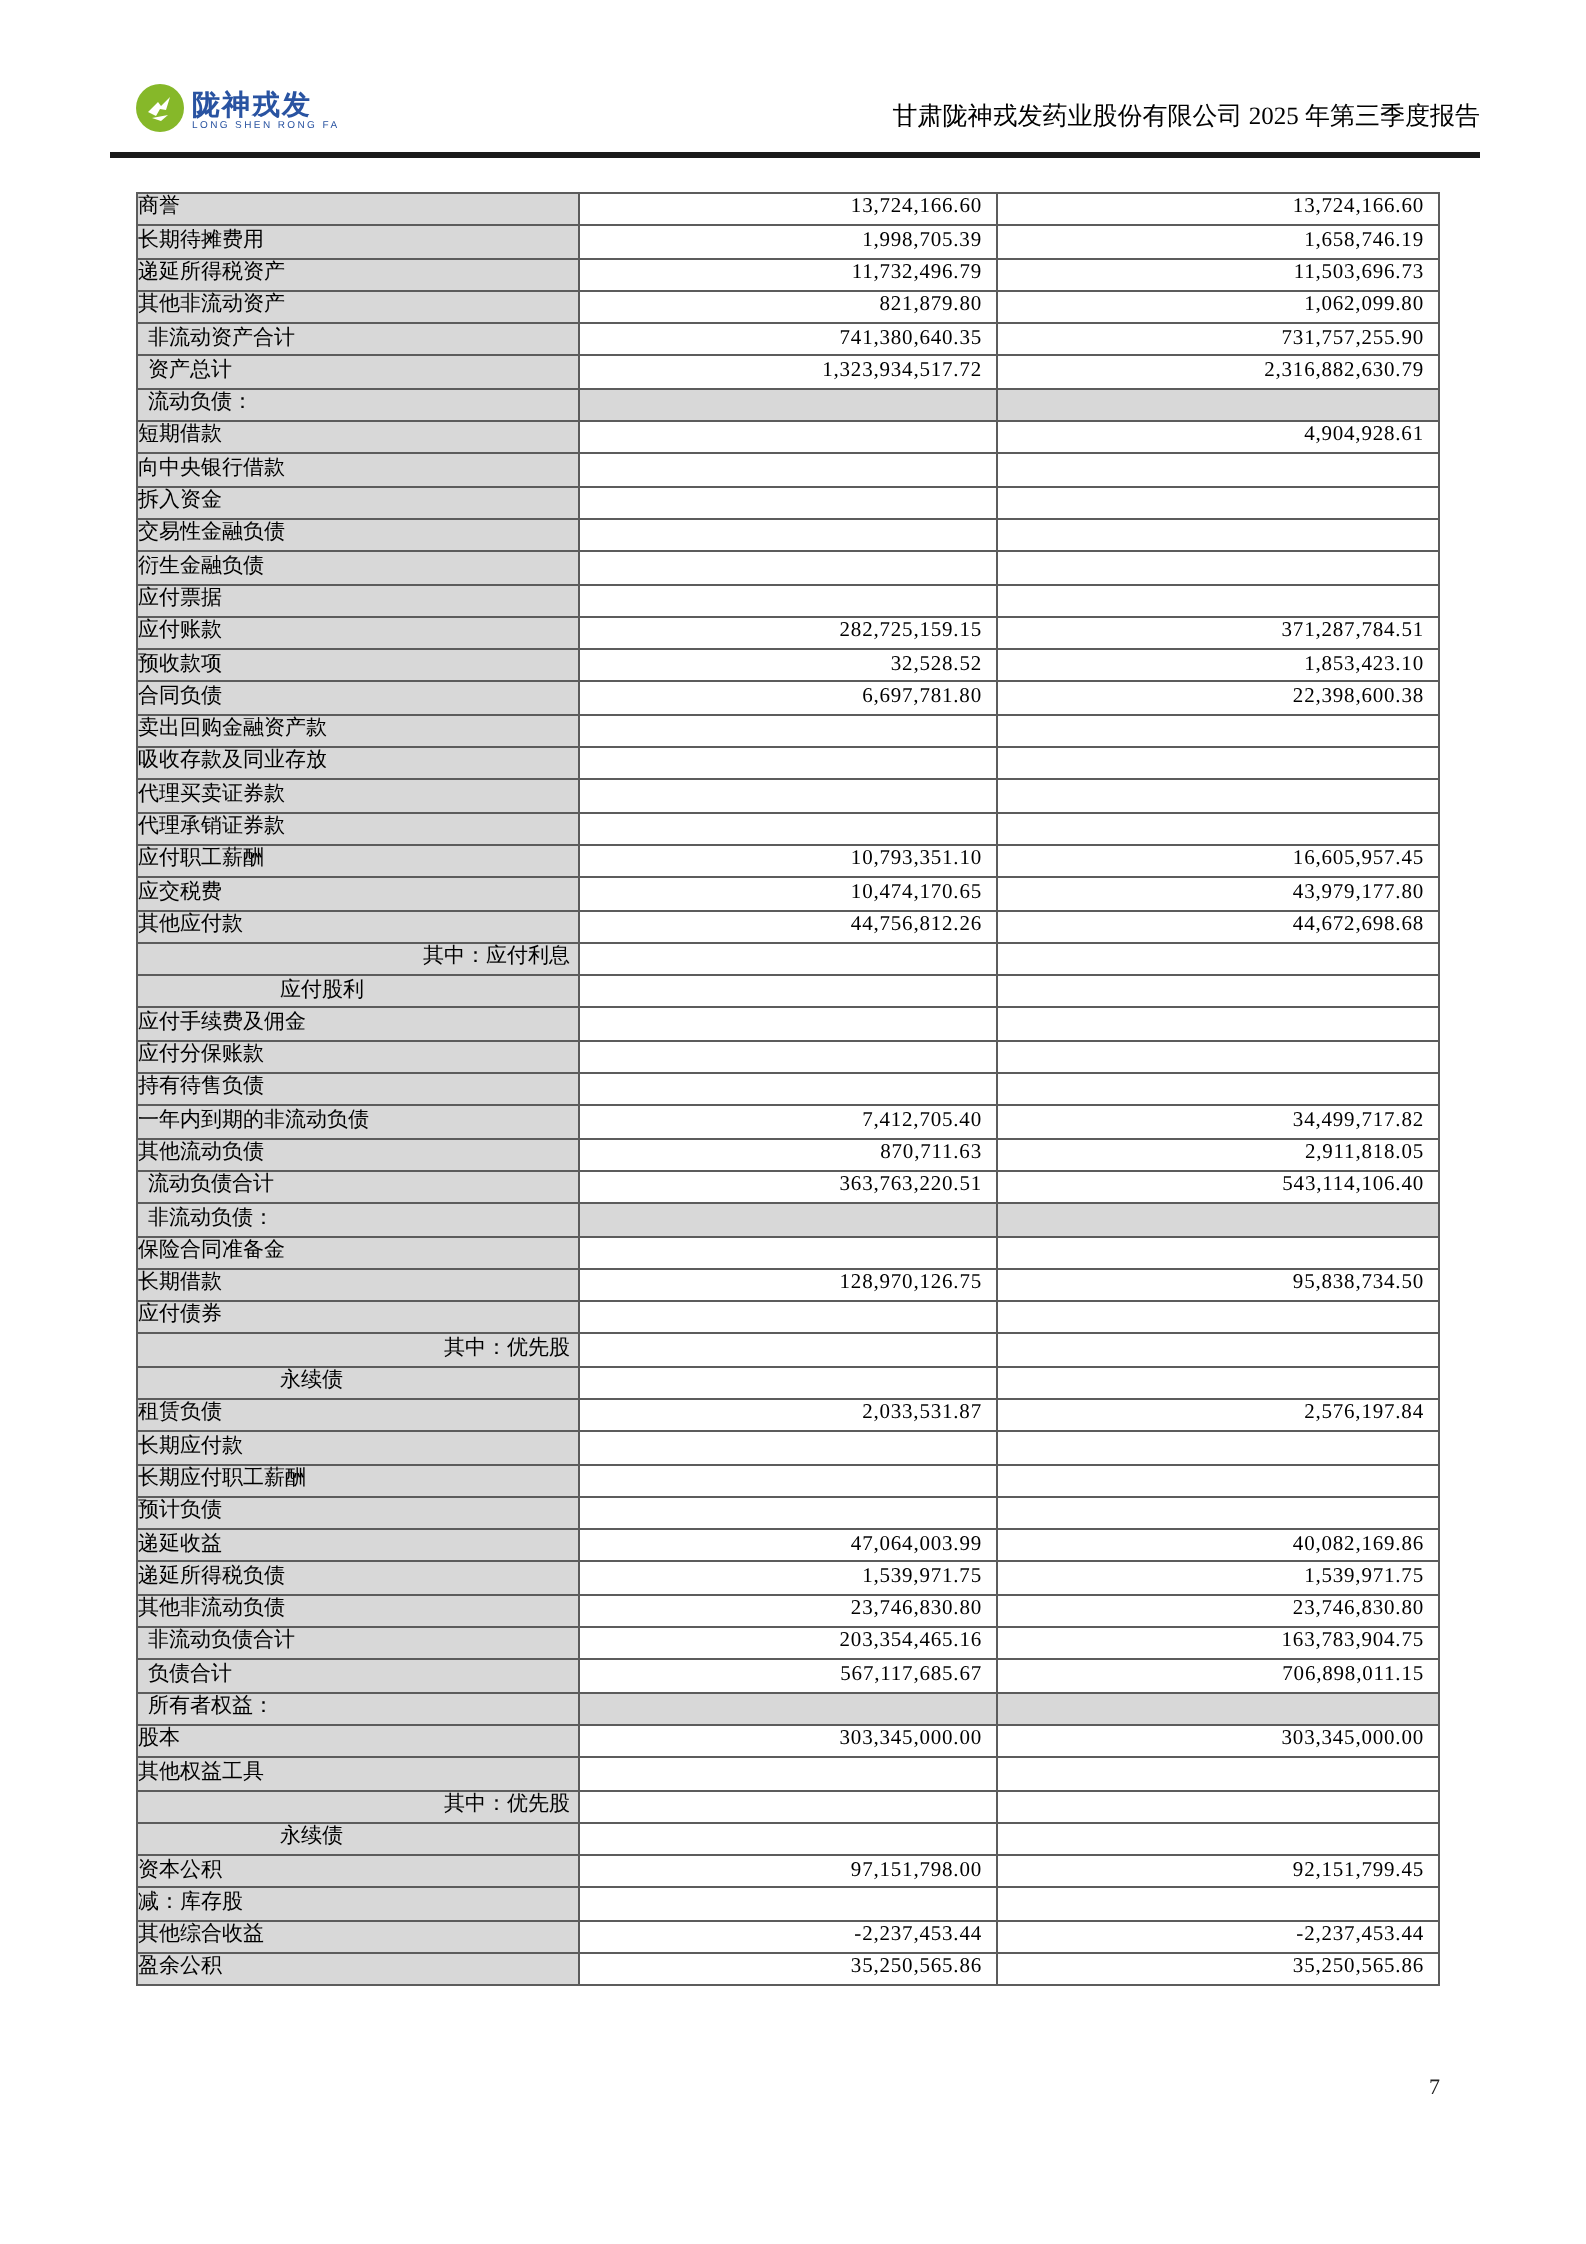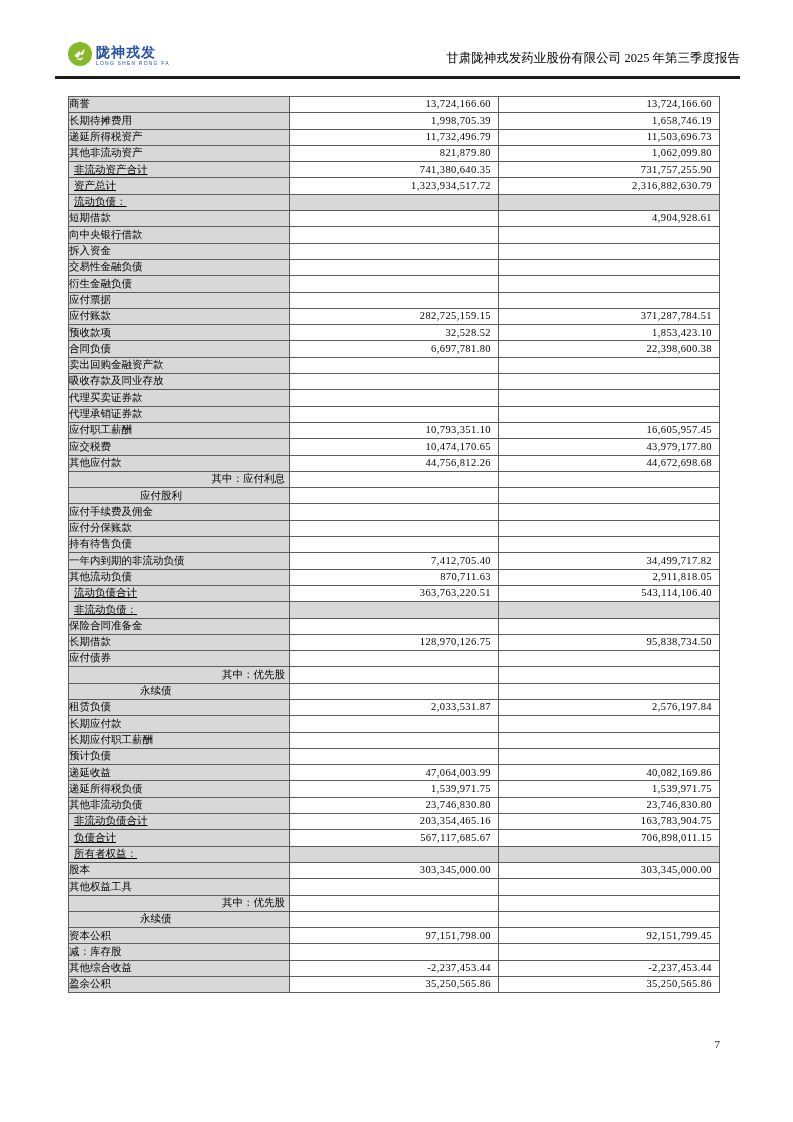--- a/index.html
+++ b/index.html
@@ -65,21 +65,21 @@
     height: 16.3px;
     font-size: 10.5px;
     line-height: 1;
     vertical-align: middle;
     overflow: hidden;
     white-space: nowrap;
   }
   td.lbl { background: #d8d8d8; padding-right: 4px; }
   td.num { text-align: right; padding-right: 7px; padding-left: 4px; letter-spacing: 0.4px; }
   tr.section td.num { background: #d8d8d8; }
-  .ind0 { padding-left: 5px; text-decoration: underline; }
+  .ind0 { padding-left: 5px; }
   .ind1 { }
   .ind2 { padding-left: 35px; text-align: right; }
   .ind3 { padding-left: 71px; }
 
   
   .page-number {
     position: absolute;
     right: 73px; top: 1038px;
     font-size: 11px;
     color: #222;

